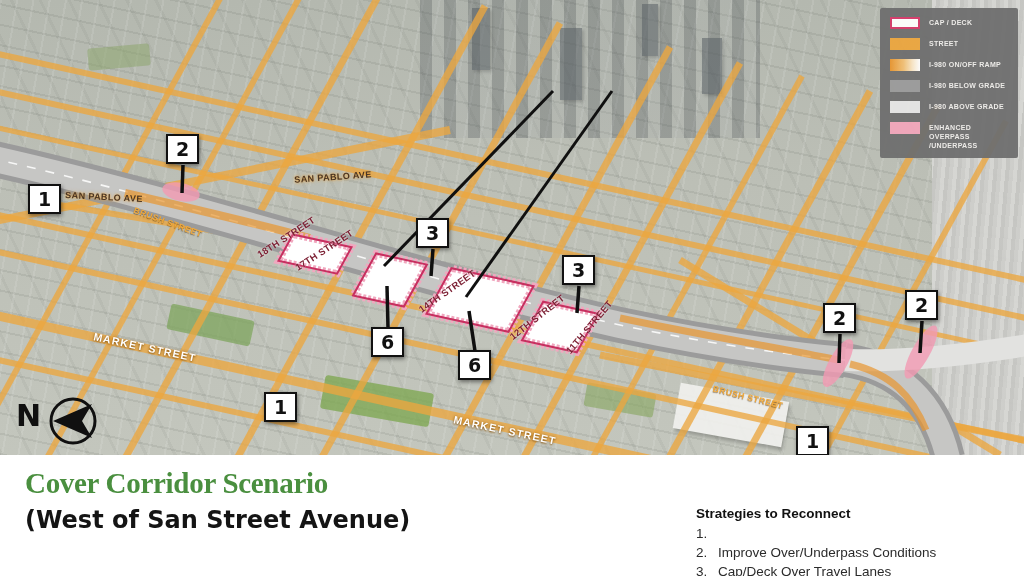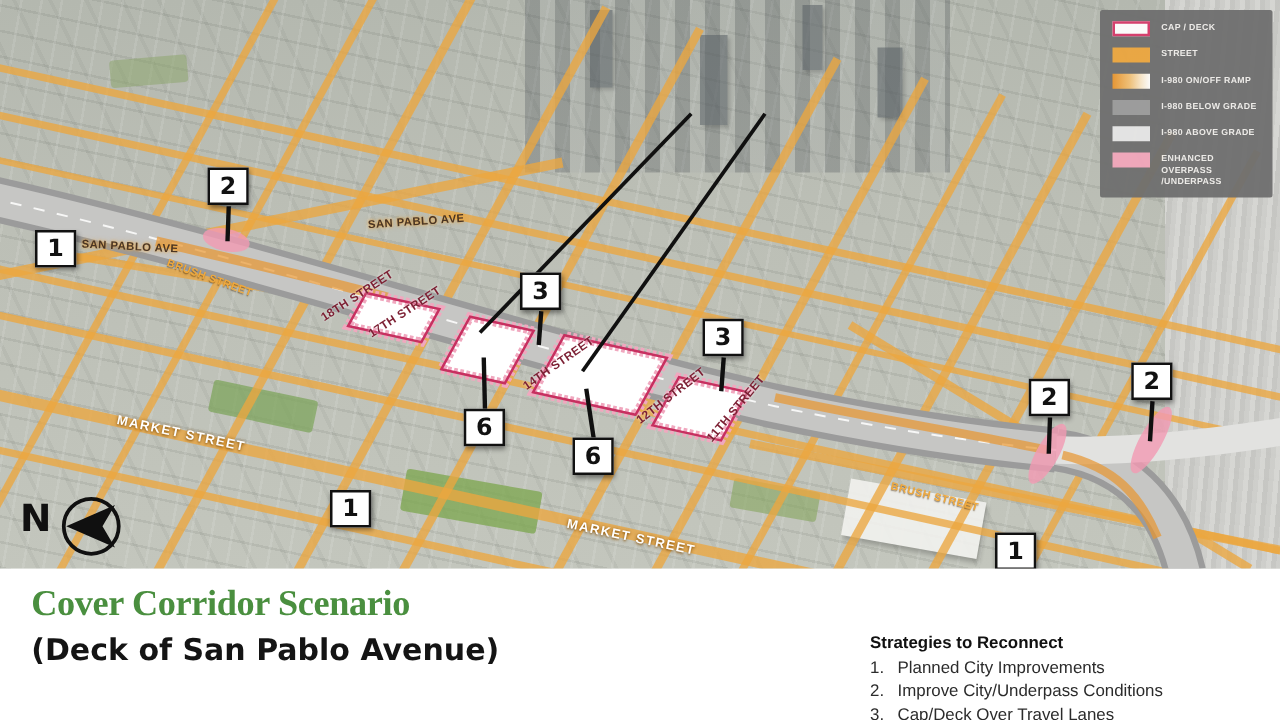--- a/index.html
+++ b/index.html
@@ -232,31 +232,30 @@
           <div class="legend-row">
             <span class="swatch sw-enhanced"></span>
             <span class="legend-label">ENHANCED OVERPASS /UNDERPASS</span>
           </div>
         </div>
     </div>
   </div>
 
   <div class="band">
     <div class="title1">Cover Corridor Scenario</div>
-    <div class="title2">(Deck of San Pablo Avenue)</div>
+    <div class="title2">(West of San Street Avenue)</div>
     <div class="strategies">
       <div class="strategies-title">Strategies to Reconnect</div>
       <div id="strategy-list">
           <div class="strategy-row">
             <span class="strategy-num">1.</span>
-            <span class="strategy-text">Planned City Improvements</span>
           </div>
           <div class="strategy-row">
             <span class="strategy-num">2.</span>
-            <span class="strategy-text">Improve City/Underpass Conditions</span>
+            <span class="strategy-text">Improve Over/Underpass Conditions</span>
           </div>
           <div class="strategy-row">
             <span class="strategy-num">3.</span>
             <span class="strategy-text">Cap/Deck Over Travel Lanes</span>
           </div>
           <div class="strategy-row">
             <span class="strategy-num">6.</span>
           </div>
         </div>
     </div>

